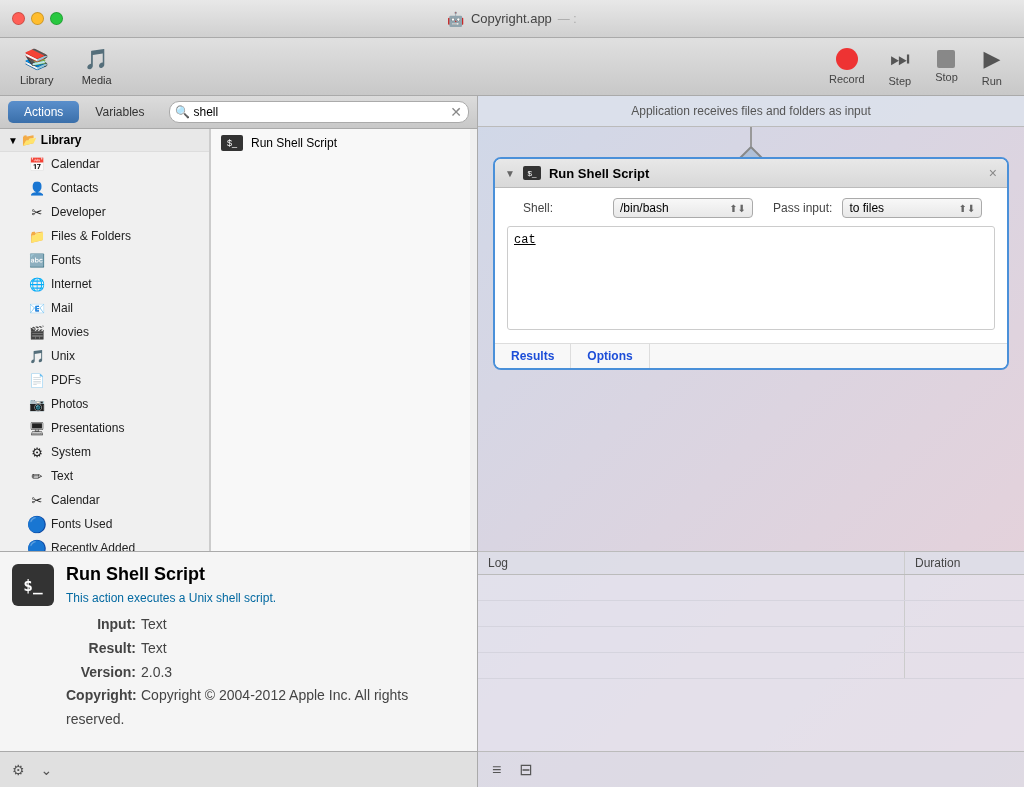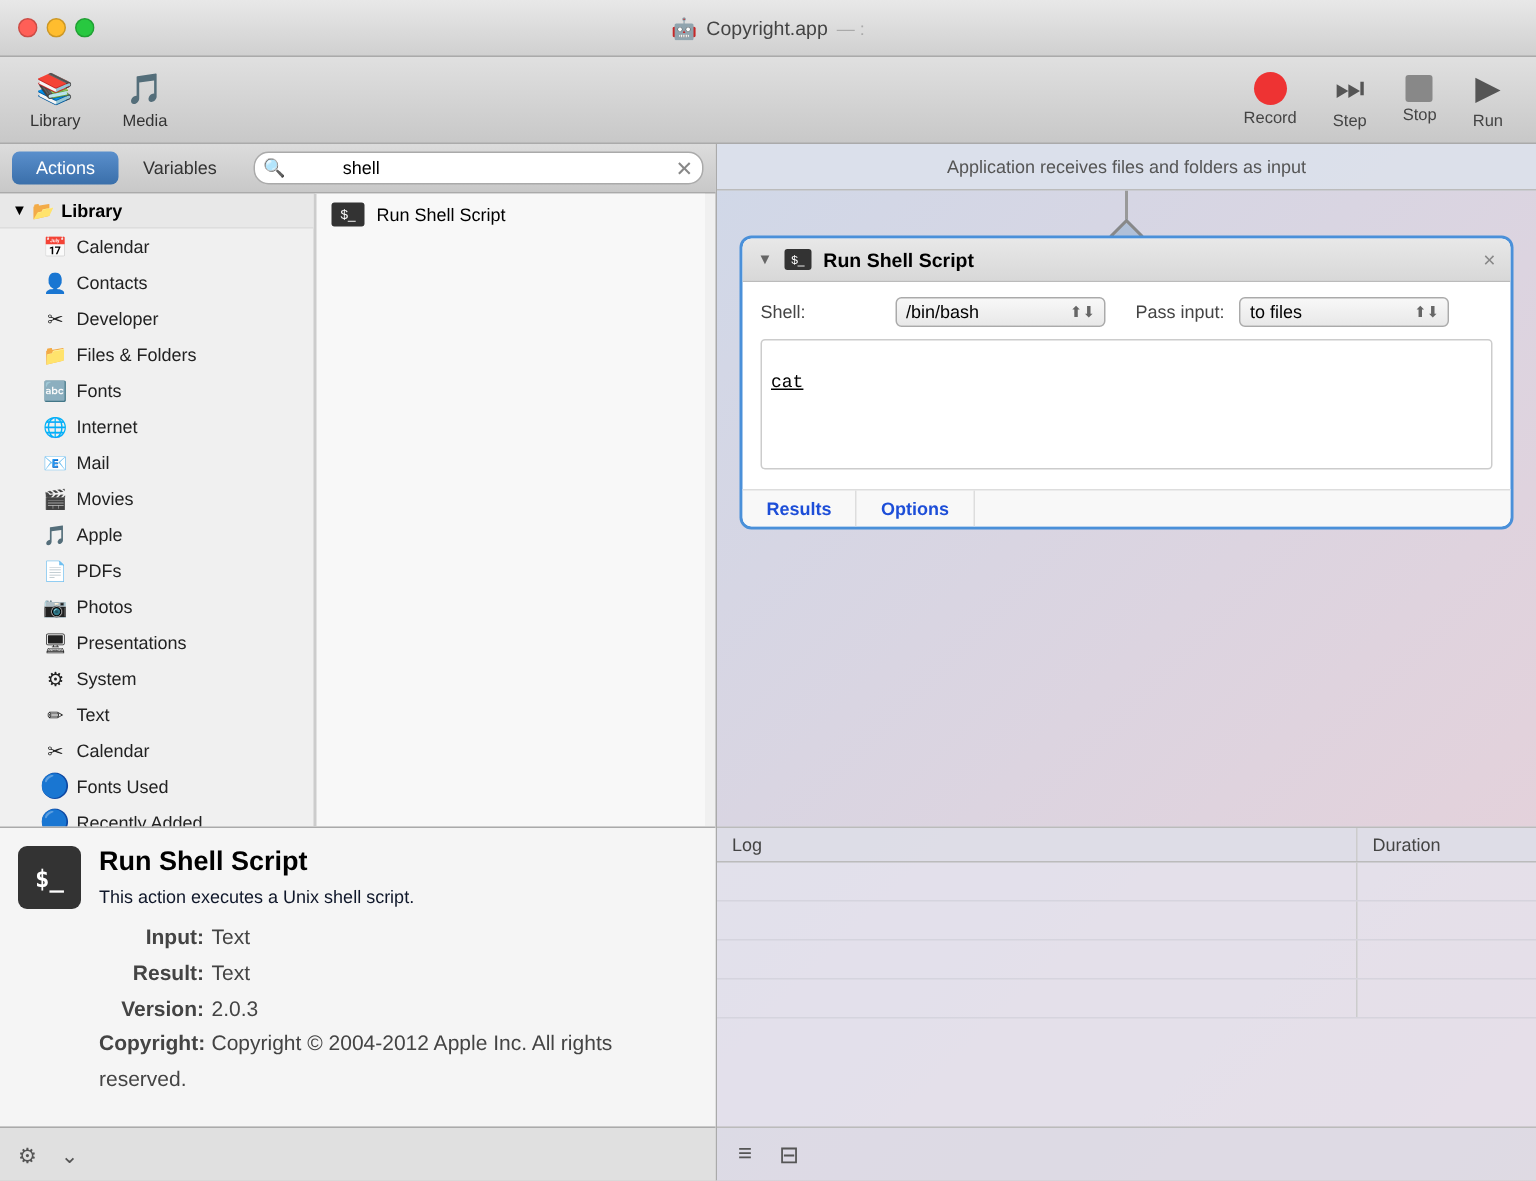--- a/index.html
+++ b/index.html
@@ -169,21 +169,20 @@
       border: 1px solid #aaa;
       border-radius: 10px;
       padding: 2px 6px;
     }
     .search-box input {
       border: none;
       outline: none;
       font-size: 12px;
       width: 100%;
       background: transparent;
-      margin-left: 35px;
     }
     .search-clear {
       cursor: pointer;
       color: #888;
       font-size: 14px;
     }
     .library-header {
       display: flex;
       align-items: center;
       padding: 4px 8px;
@@ -279,21 +278,21 @@
     .detail-info {
       flex: 1;
     }
     .detail-title {
       font-size: 18px;
       font-weight: bold;
       margin-bottom: 6px;
     }
     .detail-desc {
       font-size: 12px;
-      color: #0f172a;
+      color: #0369a1;
       margin-bottom: 8px;
     }
     .detail-meta {
       font-size: 14px;
       color: #444;
       line-height: 1.7;
     }
     .detail-meta span.label {
       font-weight: bold;
       display: inline-block;
@@ -415,20 +414,21 @@
     .action-row {
       display: flex;
       align-items: center;
       gap: 10px;
       margin-bottom: 8px;
     }
     .action-label {
       font-size: 12px;
       color: #444;
       width: 80px;
+      margin-left: 16px;
     }
     .action-select {
       display: flex;
       align-items: center;
       border: 1px solid #aaa;
       border-radius: 4px;
       background: linear-gradient(to bottom, #f8f8f8, #e8e8e8);
       padding: 2px 6px;
       cursor: pointer;
       min-width: 140px;
@@ -436,24 +436,24 @@
     .action-select-text {
       flex: 1;
       font-size: 12px;
     }
     .action-select-arrow {
       font-size: 10px;
       color: #666;
     }
     .action-textarea {
       width: 100%;
-      height: 87px;
+      height: 104px;
       border: 1px solid #ccc;
       border-radius: 3px;
-      padding: 21px 6px;
+      padding: 6px 6px;
       font-size: 12px;
       font-family: 'Courier New', monospace;
       resize: none;
       outline: none;
       background: white;
       text-decoration: underline;
     }
     .action-card-footer {
       display: flex;
       border-top: 1px solid #ddd;
@@ -611,21 +611,21 @@
             <div class="lib-item">
               <span class="lib-item-icon">📧</span>
               <span>Mail</span>
             </div>
             <div class="lib-item">
               <span class="lib-item-icon">🎬</span>
               <span>Movies</span>
             </div>
             <div class="lib-item">
               <span class="lib-item-icon">🎵</span>
-              <span>Apple</span>
+              <span>Unix</span>
             </div>
             <div class="lib-item">
               <span class="lib-item-icon">📄</span>
               <span>PDFs</span>
             </div>
             <div class="lib-item">
               <span class="lib-item-icon">📷</span>
               <span>Photos</span>
             </div>
             <div class="lib-item">

